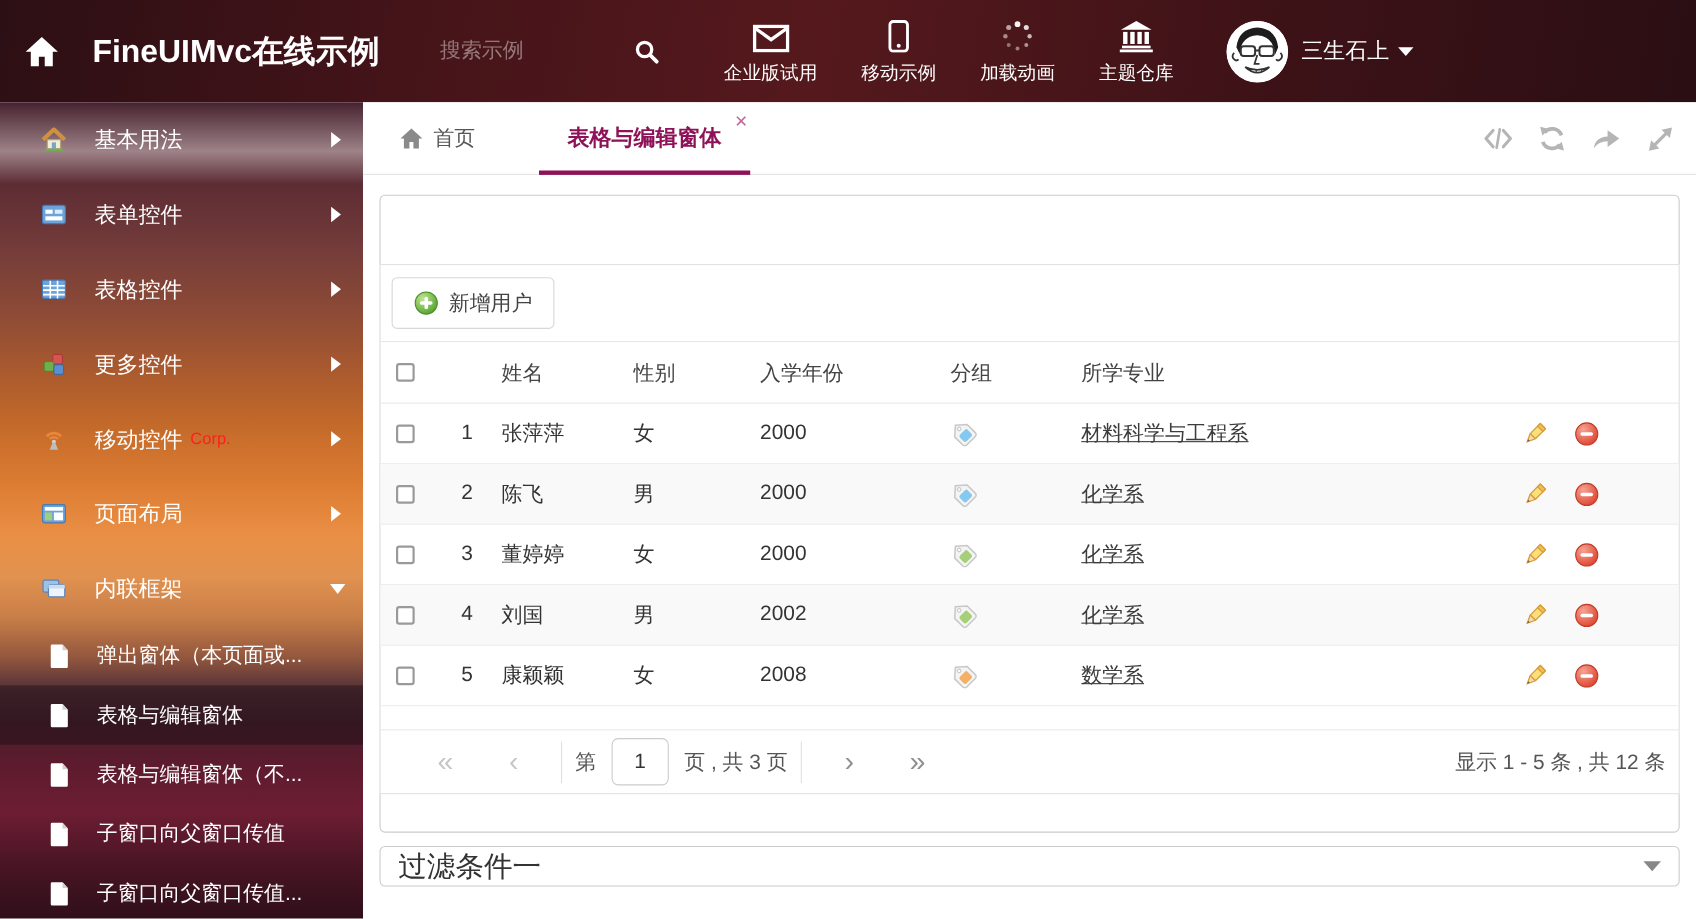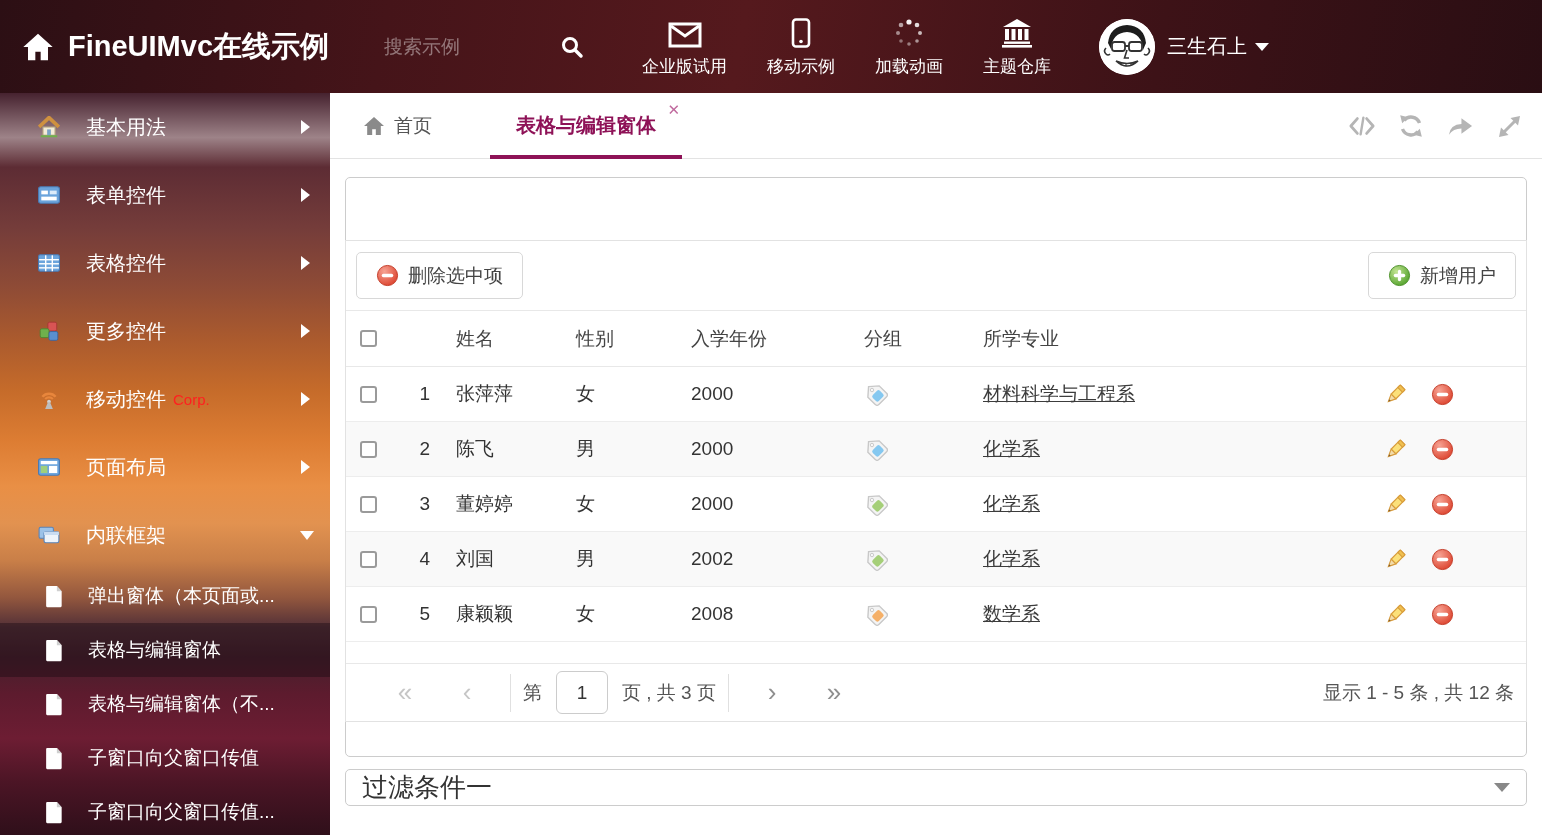--- a/index.html
+++ b/index.html
@@ -4,21 +4,21 @@
 <style>
   * { margin:0; padding:0; box-sizing:border-box; }
   html,body { width:1542px; height:835px; overflow:hidden; background:#fff;
               font-family:"Liberation Sans","DejaVu Sans",sans-serif; }
 
   
   .app-header { position:absolute; left:0; top:0; width:1542px; height:93px;
     background:linear-gradient(100deg,#2c0f14 0%,#451419 25%,#55191d 48%,#3d1217 75%,#2a0e13 100%);
     display:flex; align-items:center; padding:0 22px; color:#fff; }
   .hdr-home { width:32px; height:30px; flex:0 0 auto; }
-  .hdr-title { font-size:29px; font-weight:bold; margin-left:14px; white-space:nowrap; }
+  .hdr-title { font-size:29px; font-weight:bold; margin-left:30px; white-space:nowrap; }
   .hdr-search { display:flex; align-items:center; margin-left:55px;gap:16px; }
   .hdr-search input { width:150px; background:transparent; border:none; outline:none;
     font-size:19px; color:#fff; font-family:inherit; }
   .hdr-search input::placeholder { color:rgba(255,255,255,0.42); }
   .hdr-search svg { margin-left:10px; }
   .hdr-nav { display:flex; margin-left:58px; gap:40px; align-items:flex-end; }
   .nav-item { display:flex; flex-direction:column; align-items:center; gap:7px;
     font-size:17px; white-space:nowrap; position:relative; cursor:pointer; }
   .nav-item .nav-ico { height:32px; display:flex; align-items:flex-end; }
   .free-badge { position:absolute; left:-62px; top:-16px; width:58px; height:58px; }
@@ -388,27 +388,20 @@
       <span class="dd-value">过滤条件一</span>
       <span class="dd-caret"></span>
     </div>
   </div>
 
   <div class="grid-panel">
 
     <div class="toolbar">
       <button class="tb-btn">
         <svg width="23" height="23" viewBox="0 0 24 24">
-          <circle cx="12" cy="12" r="10.5" fill="url(#gradRed)" stroke="#c23a26" stroke-width="1"></circle>
-          <rect x="6" y="10.3" width="12" height="3.4" rx="1.7" fill="#fff"></rect>
-        </svg>
-        <span>删除选中项</span>
-      </button>
-      <button class="tb-btn">
-        <svg width="23" height="23" viewBox="0 0 24 24">
           <circle cx="12" cy="12" r="10.5" fill="url(#gradGreen)" stroke="#4a8f28" stroke-width="1"></circle>
           <rect x="6" y="10.3" width="12" height="3.4" rx="1.7" fill="#fff"></rect>
           <rect x="10.3" y="6" width="3.4" height="12" rx="1.7" fill="#fff"></rect>
         </svg>
         <span>新增用户</span>
       </button>
     </div>
 
     <div class="thead">
       <span class="c0">

